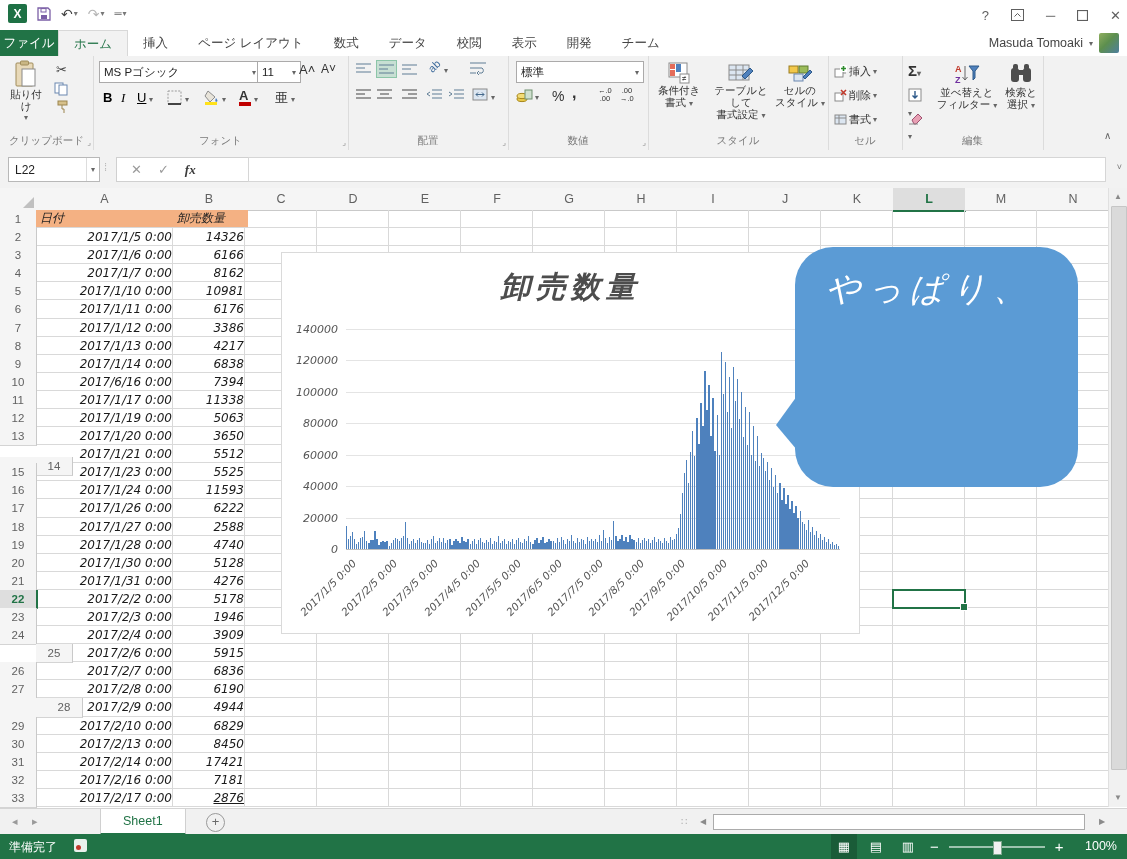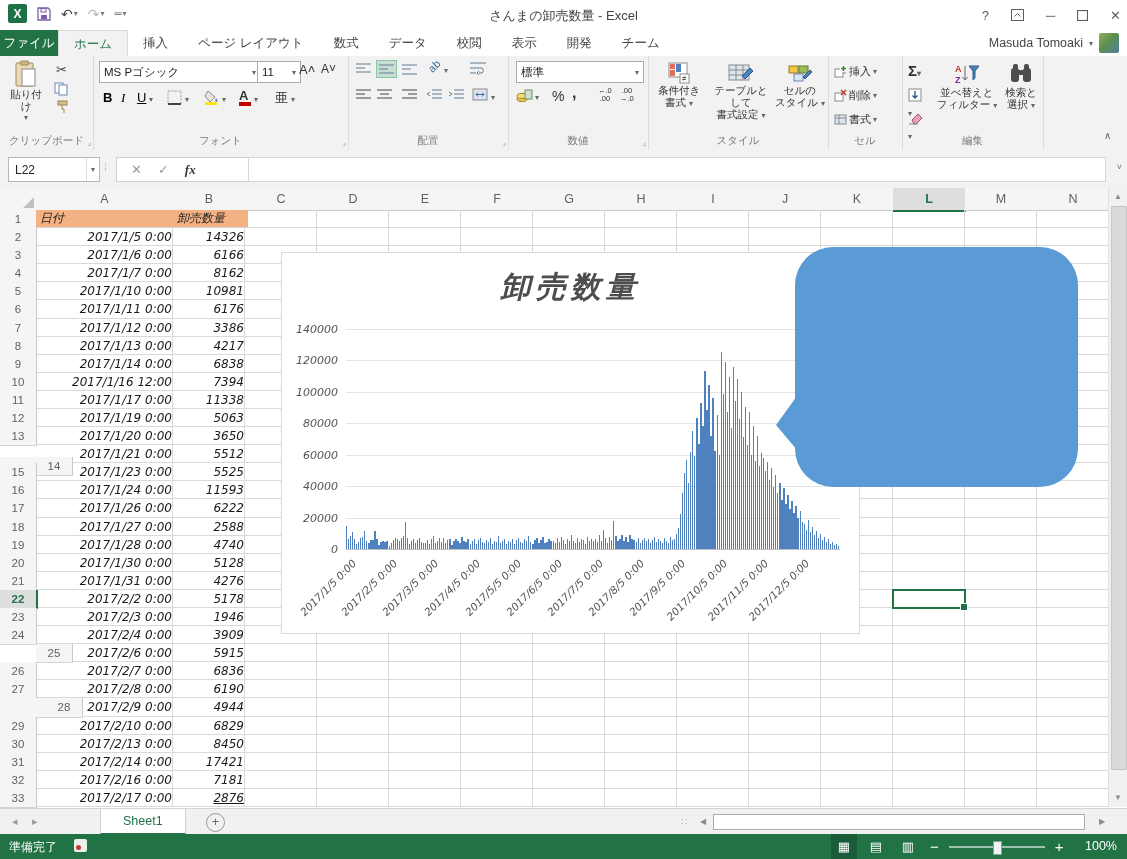--- a/index.html
+++ b/index.html
@@ -126,21 +126,20 @@
             <rect x="4" y="1.6" width="5" height="3.4" fill="none" stroke="#7b5fa6"></rect>
           </svg>
       </span>
       <span class="qbtn">↶<span class="dd">▾</span></span>
       <span class="qbtn disab">↷<span class="dd disab">▾</span></span>
       <span class="qbtn">
           <span style="font-size:10px;color:#666;">═<br></span>
           <span class="dd">▾</span>
         </span>
     </div>
-    <div id="wtitle">さんまの卸売数量 - Excel</div>
     <div class="winctl">
       <span>?</span>
       <span>
           <svg width="13" height="12" viewBox="0 0 13 12">
             <rect x="0.5" y="0.5" width="12" height="11" fill="none" stroke="#5f5f5f"></rect>
             <path d="M3.5 7.5l3-3 3 3" fill="none" stroke="#5f5f5f"></path>
           </svg>
         </span>
       <span>─</span>
       <span>
@@ -540,21 +539,21 @@
         <div class="cell date hand" style="left: 36px; top: 94.3636px; width: 136px; height: 18.0909px;">2017/1/10 0:00</div>
         <div class="cell num hand" style="left: 173px; top: 94.3636px; width: 71px; height: 18.0909px;">10981</div>
         <div class="cell date hand" style="left: 36px; top: 112.455px; width: 136px; height: 18.0909px;">2017/1/11 0:00</div>
         <div class="cell num hand" style="left: 173px; top: 112.455px; width: 71px; height: 18.0909px;">6176</div>
         <div class="cell date hand" style="left: 36px; top: 130.545px; width: 136px; height: 18.0909px;">2017/1/12 0:00</div>
         <div class="cell num hand" style="left: 173px; top: 130.545px; width: 71px; height: 18.0909px;">3386</div>
         <div class="cell date hand" style="left: 36px; top: 148.636px; width: 136px; height: 18.0909px;">2017/1/13 0:00</div>
         <div class="cell num hand" style="left: 173px; top: 148.636px; width: 71px; height: 18.0909px;">4217</div>
         <div class="cell date hand" style="left: 36px; top: 166.727px; width: 136px; height: 18.0909px;">2017/1/14 0:00</div>
         <div class="cell num hand" style="left: 173px; top: 166.727px; width: 71px; height: 18.0909px;">6838</div>
-        <div class="cell date hand" style="left: 36px; top: 184.818px; width: 136px; height: 18.0909px;">2017/1/16 12:00</div>
+        <div class="cell date hand" style="left: 36px; top: 184.818px; width: 136px; height: 18.0909px;">2017/6/16 0:00</div>
         <div class="cell num hand" style="left: 173px; top: 184.818px; width: 71px; height: 18.0909px;">7394</div>
         <div class="cell date hand" style="left: 36px; top: 202.909px; width: 136px; height: 18.0909px;">2017/1/17 0:00</div>
         <div class="cell num hand" style="left: 173px; top: 202.909px; width: 71px; height: 18.0909px;">11338</div>
         <div class="cell date hand" style="left: 36px; top: 221px; width: 136px; height: 18.0909px;">2017/1/19 0:00</div>
         <div class="cell num hand" style="left: 173px; top: 221px; width: 71px; height: 18.0909px;">5063</div>
         <div class="cell date hand" style="left: 36px; top: 239.091px; width: 136px; height: 18.0909px;">2017/1/20 0:00</div>
         <div class="cell num hand" style="left: 173px; top: 239.091px; width: 71px; height: 18.0909px;">3650</div>
         <div class="cell date hand" style="left: 36px; top: 257.182px; width: 136px; height: 18.0909px;">2017/1/21 0:00</div>
         <div class="cell num hand" style="left: 173px; top: 257.182px; width: 71px; height: 18.0909px;">5512</div>
         <div class="cell date hand" style="left: 36px; top: 275.273px; width: 136px; height: 18.0909px;">2017/1/23 0:00</div>
@@ -873,20 +872,21 @@
           <div class="xtick hand" style="left: 367.667px; top: 304px;">2017/11/5 0:00</div>
           <div class="xtick hand" style="left: 408.833px; top: 304px;">2017/12/5 0:00</div>
         </div>
     </div>
 
     <div id="callout">
       <svg width="316" height="258" viewBox="0 0 316 258">
         <rect x="25" y="7" width="283" height="240" rx="38" fill="#5B9BD5"></rect>
         <polygon points="27,156 6,185 27,210" fill="#5B9BD5"></polygon>
       </svg>
+      <div class="txt hand" style="left:56px;top:26px;">やっぱり、</div>
     </div>
 
     <div id="selcell" style="left: 892px; top: 400.909px; width: 70px; height: 16.0909px;"></div>
     <div id="selhandle" style="left: 960px; top: 415px;"></div>
 
     <div class="vscroll">
       <div class="varrow" style="top:0;">▲</div>
       <div class="vthumb" style="top:18px;height:562px;"></div>
       <div class="varrow" style="bottom:1px;">▼</div>
     </div>

